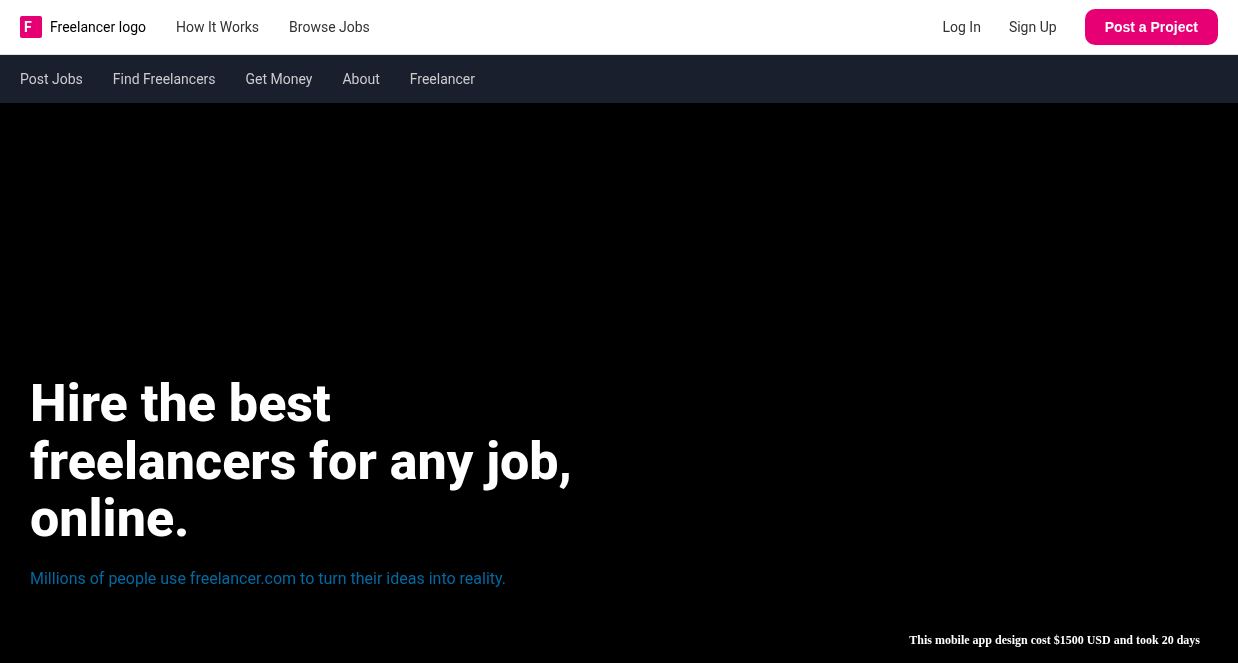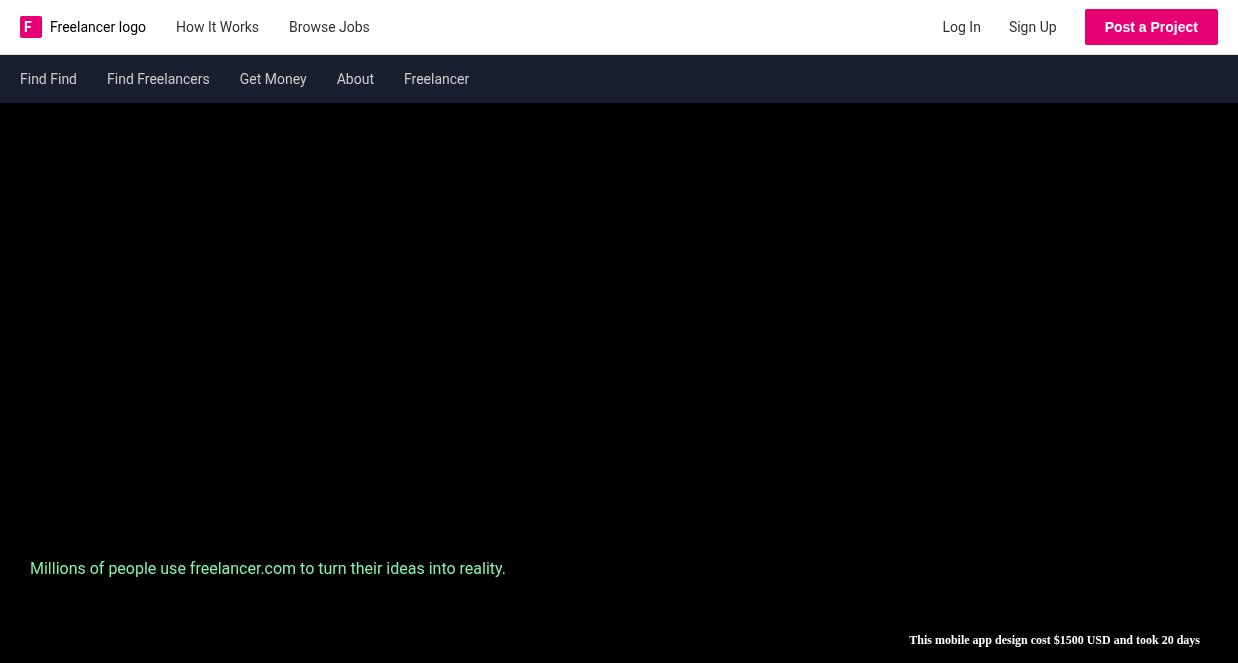--- a/index.html
+++ b/index.html
@@ -71,21 +71,21 @@
     }
 
     .post-project-btn {
       background: #e60074;
       color: #ffffff;
       border: none;
       padding: 10px 20px;
       font-size: 14px;
       font-weight: 600;
       cursor: pointer;
-      border-radius: 2px;
+      border-radius: 10px;
     }
 
     
     .secondary-nav {
       display: flex;
       align-items: center;
       padding: 0 20px;
       height: 48px;
       background: #1a1f2e;
       gap: 30px;
@@ -117,23 +117,23 @@
     .hero-title {
       font-size: 52px;
       font-weight: 800;
       color: #ffffff;
       line-height: 1.1;
       margin-bottom: 20px;
     }
 
     .hero-subtitle {
       font-size: 16px;
-      color: #86efac;
+      color: #0369a1;
       line-height: 1.5;
-      margin-bottom: 42px;
+      margin-bottom: 32px;
       max-width: 490px;
     }
 
     .hero-buttons {
       display: flex;
       gap: 15px;
     }
 
     .btn-hire {
       background: #e60074;
@@ -186,25 +186,26 @@
   </div>
 
   <div class="top-nav-right">
     <a class="auth-link">Log In</a>
     <a class="auth-link">Sign Up</a>
     <button class="post-project-btn">Post a Project</button>
   </div>
 </nav>
 
 <nav class="secondary-nav">
-  <a>Find Find</a>
+  <a>Post Jobs</a>
   <a>Find Freelancers</a>
   <a>Get Money</a>
   <a>About</a>
   <a>Freelancer</a>
 </nav>
 
 <section class="hero">
   <div class="hero-content">
+    <h1 class="hero-title">Hire the best freelancers for any job, online.</h1>
     <p class="hero-subtitle">Millions of people use freelancer.com to turn their ideas into reality.</p>
   </div>
   <div class="bottom-info">This mobile app design cost $1500 USD and took 20 days</div>
 </section>
 
 </body></html>

